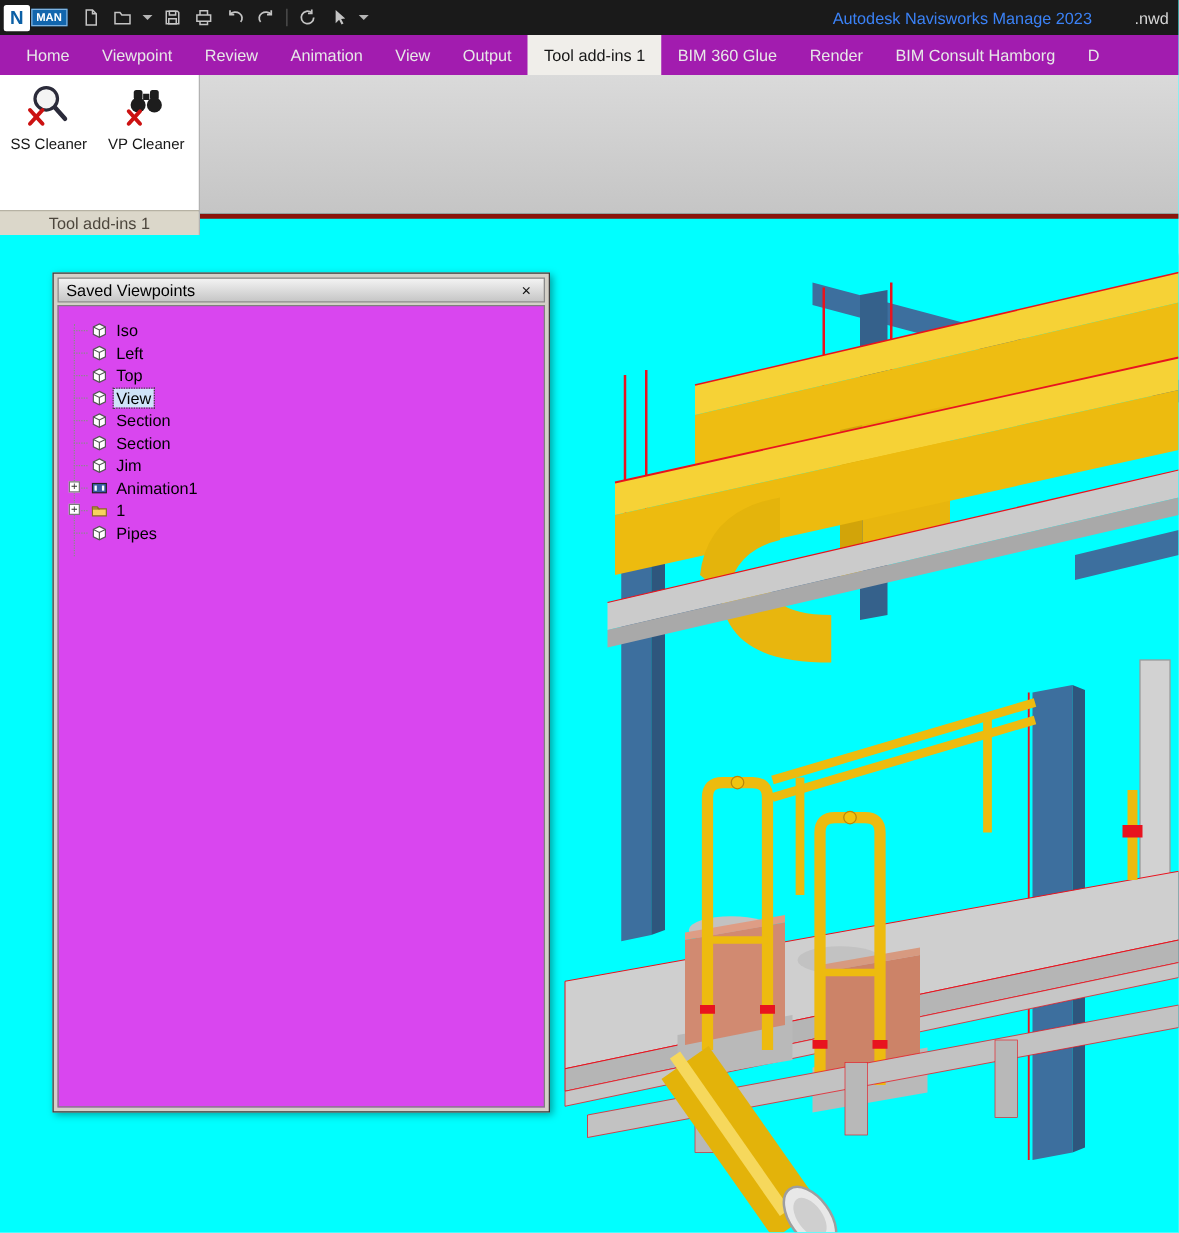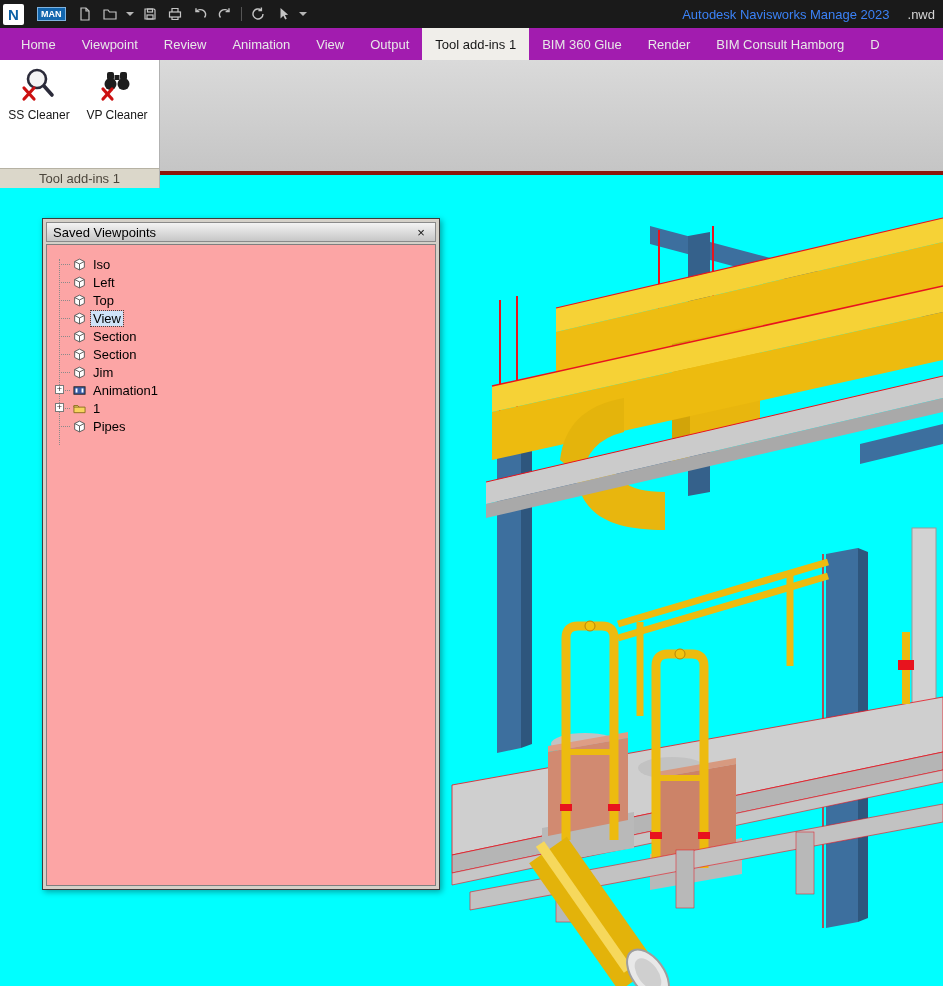--- a/index.html
+++ b/index.html
@@ -13,29 +13,29 @@
   .titlebar {
     height:28px; background:#1a1a1a; display:flex; align-items:center;
     color:#cfcfcf; font-size:13px; padding-left:3px;
   }
   .logo-n {
     width:21px; height:21px; background:#ffffff; border-radius:2px;
     display:flex; align-items:center; justify-content:center;
     color:#0b5fa5; font-weight:bold; font-size:15px; flex:none;
   }
   .badge-man {
-    margin-left:13px; background:#1266ad; border:1px solid #7fb3e0;
+    margin-left:1px; background:#1266ad; border:1px solid #7fb3e0;
     color:#fff; font-size:9px; font-weight:bold; padding:1px 3px; flex:none;
   }
   .qat { display:flex; align-items:center; margin-left:10px; gap:7px; }
   .qat-icon { width:18px; height:18px; display:flex; align-items:center; justify-content:center; flex:none; }
   .qat-sep { width:1px; height:14px; background:#555; }
   .caret-down { width:0; height:0; border-left:4px solid transparent; border-right:4px solid transparent; border-top:4px solid #b5b5b5; }
   .tb-title { margin-left:auto; color:#3b82f6;text-align:right; }
-  .tb-ext { margin-left:18px; margin-right:8px; color:#d6d6d6; }
+  .tb-ext { margin-left:34px; margin-right:8px; color:#d6d6d6; }
 
   
   .tabbar {
     height:32px; background:#a21caf; display:flex; align-items:stretch;
     padding-left:8px; overflow:hidden; white-space:nowrap;
   }
   .tab {
     color:#e8e8e8; font-size:13px; display:flex; align-items:center;
     padding:0 13px; cursor:default; flex:none;
   }
@@ -78,21 +78,21 @@
   .palette-titlebar {
     height:20px; flex:none; background:linear-gradient(#f3f3f3,#c6c6c6);
     border:1px solid #8a8a8a; display:flex; align-items:center;
     padding:0 6px; font-size:13px; color:#000;
   }
   .palette-close {
     margin-left:auto; width:16px; height:15px; display:flex; align-items:center;
     justify-content:center; font-size:13px; color:#111; cursor:default;
   }
   .palette-body {
-    flex:1; margin-top:2px; background:#fca5a5;
+    flex:1; margin-top:2px; background:#d946ef;
     border:1px solid #7f7f7f; position:relative; overflow:hidden;
   }
   .tree { position:relative; padding:10px 0 0 0; }
   .tree::before {
     content:""; position:absolute; left:12px; top:14px; height:186px;
     border-left:1px dotted #8a8a8a;
   }
   .tree-row {
     position:relative; height:18px; display:flex; align-items:center;
     padding-left:26px; font-size:13px; color:#000;

